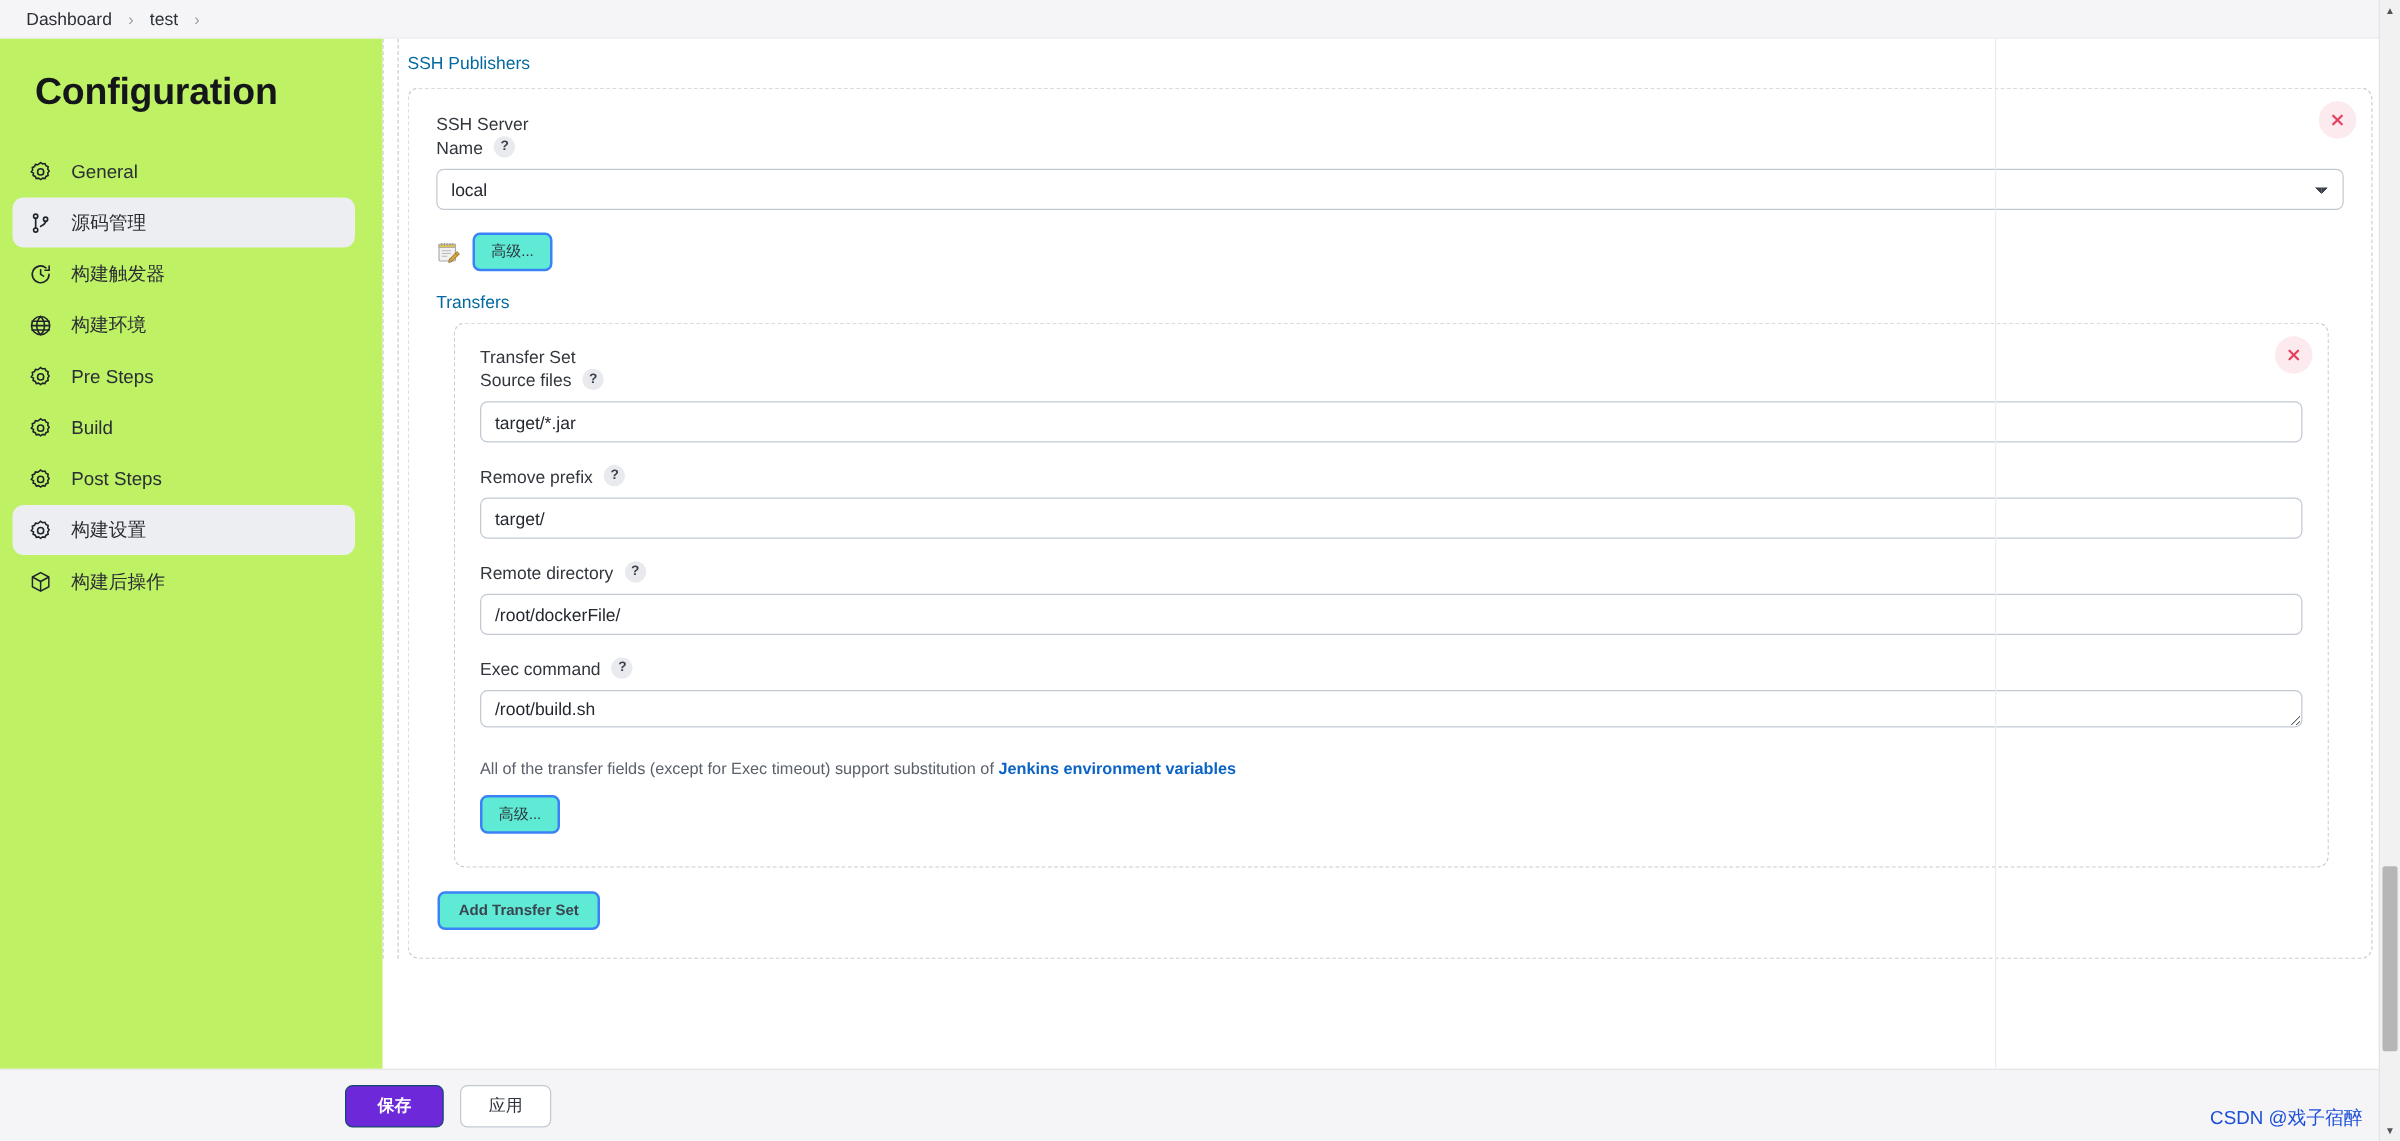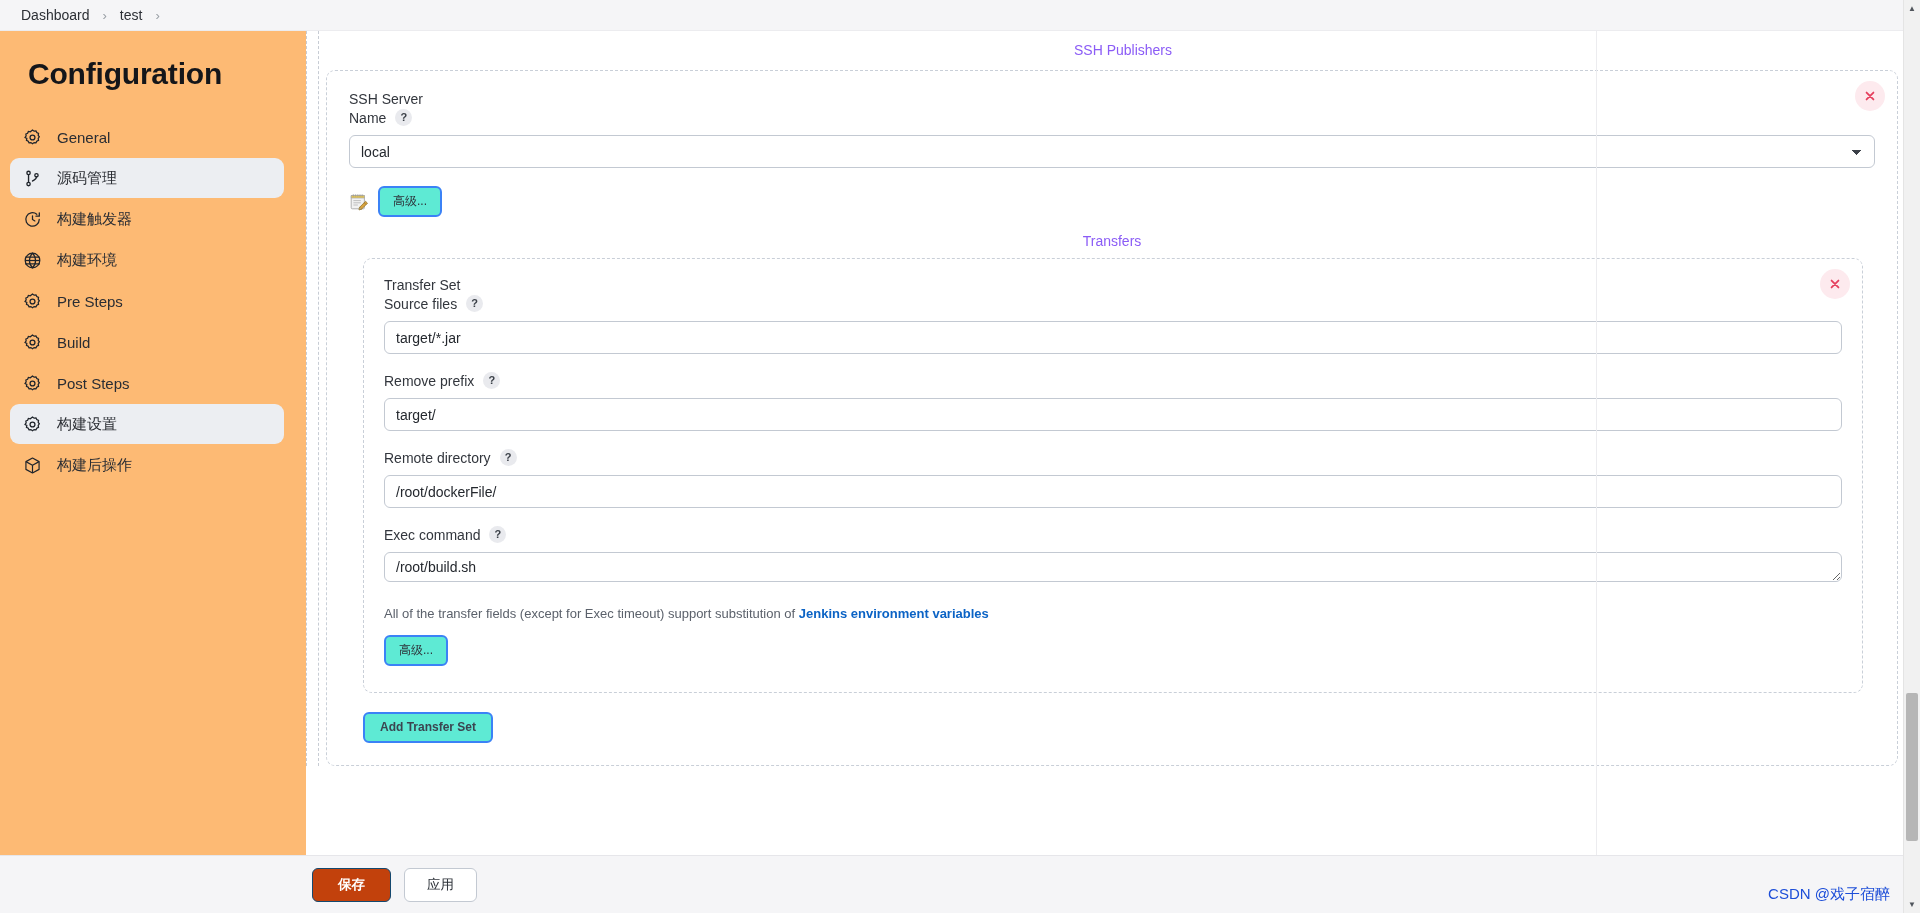--- a/index.html
+++ b/index.html
@@ -45,21 +45,21 @@
     height: 882px;
     background: #ffffff;
     display: flex;
   }
 
   
   .sidebar {
     width: 306px;
     flex: 0 0 306px;
     padding: 26px 0 0 0;
-    background: #fdba74;
+    background: #bef264;
   }
   .page-title {
     font-size: 30px;
     font-weight: 700;
     letter-spacing: -0.2px;
     color: #14161a;
     margin: 0 0 26px 28px;
   }
   .nav { padding: 0 22px 0 10px; }
   .nav-item {
@@ -101,23 +101,22 @@
     position: absolute;
     top: 0;
     bottom: 0;
     border-left: 1px dashed #c7ccd4;
   }
   .rail-a { left: 0px; }
   .rail-b { left: 12px; }
 
   .section-label {
     font-size: 14px;
-    color: #8b5cf6;
+    color: #0369a1;
     padding: 11px 0 0 20px;
-    text-align: center;
   }
 
   
   .chunk {
     position: relative;
     border: 1px dashed #c9cfd8;
     border-radius: 9px;
     margin: 12px 22px 0 20px;
     padding: 20px 22px 22px 22px;
     background: #ffffff;
@@ -251,30 +250,29 @@
     height: 58px;
     background: #f5f5f7;
     border-top: 1px solid #e6e6ea;
     display: flex;
     align-items: center;
     padding-left: 276px;
     gap: 13px;
     z-index: 5;
   }
   .btn-primary {
-    background: #c2410c;
+    background: #6d28d9;
     border: 1px solid #14486f;
     color: #ffffff;
     font-weight: 700;
     font-size: 13.5px;
     border-radius: 6px;
     padding: 7px 25px;
     cursor: pointer;
     font-family: "Liberation Sans", sans-serif;
-    margin-left: 36px;
   }
   .btn-secondary {
     background: #ffffff;
     border: 1px solid #c3c9d2;
     color: #2e333a;
     font-size: 13.5px;
     border-radius: 6px;
     padding: 7px 22px;
     cursor: pointer;
     font-family: "Liberation Sans", sans-serif;
@@ -533,21 +531,21 @@
 
           <div class="note">
             <span>All of the transfer fields (except for Exec timeout) support substitution of </span><a>Jenkins environment variables</a>
           </div>
 
           <div style="margin-top:14px;">
             <button class="btn btn-adv">高级...</button>
           </div>
         </section>
 
-        <div class="add-row" style="margin-left:14px;text-decoration:underline;">
+        <div class="add-row" style="margin-left:1px;text-decoration:underline;">
           <button class="btn">Add Transfer Set</button>
         </div>
       </section>
 
     </div>
 
     <div class="side-divider"></div>
   </main>
 
   <div class="bottom-bar">

